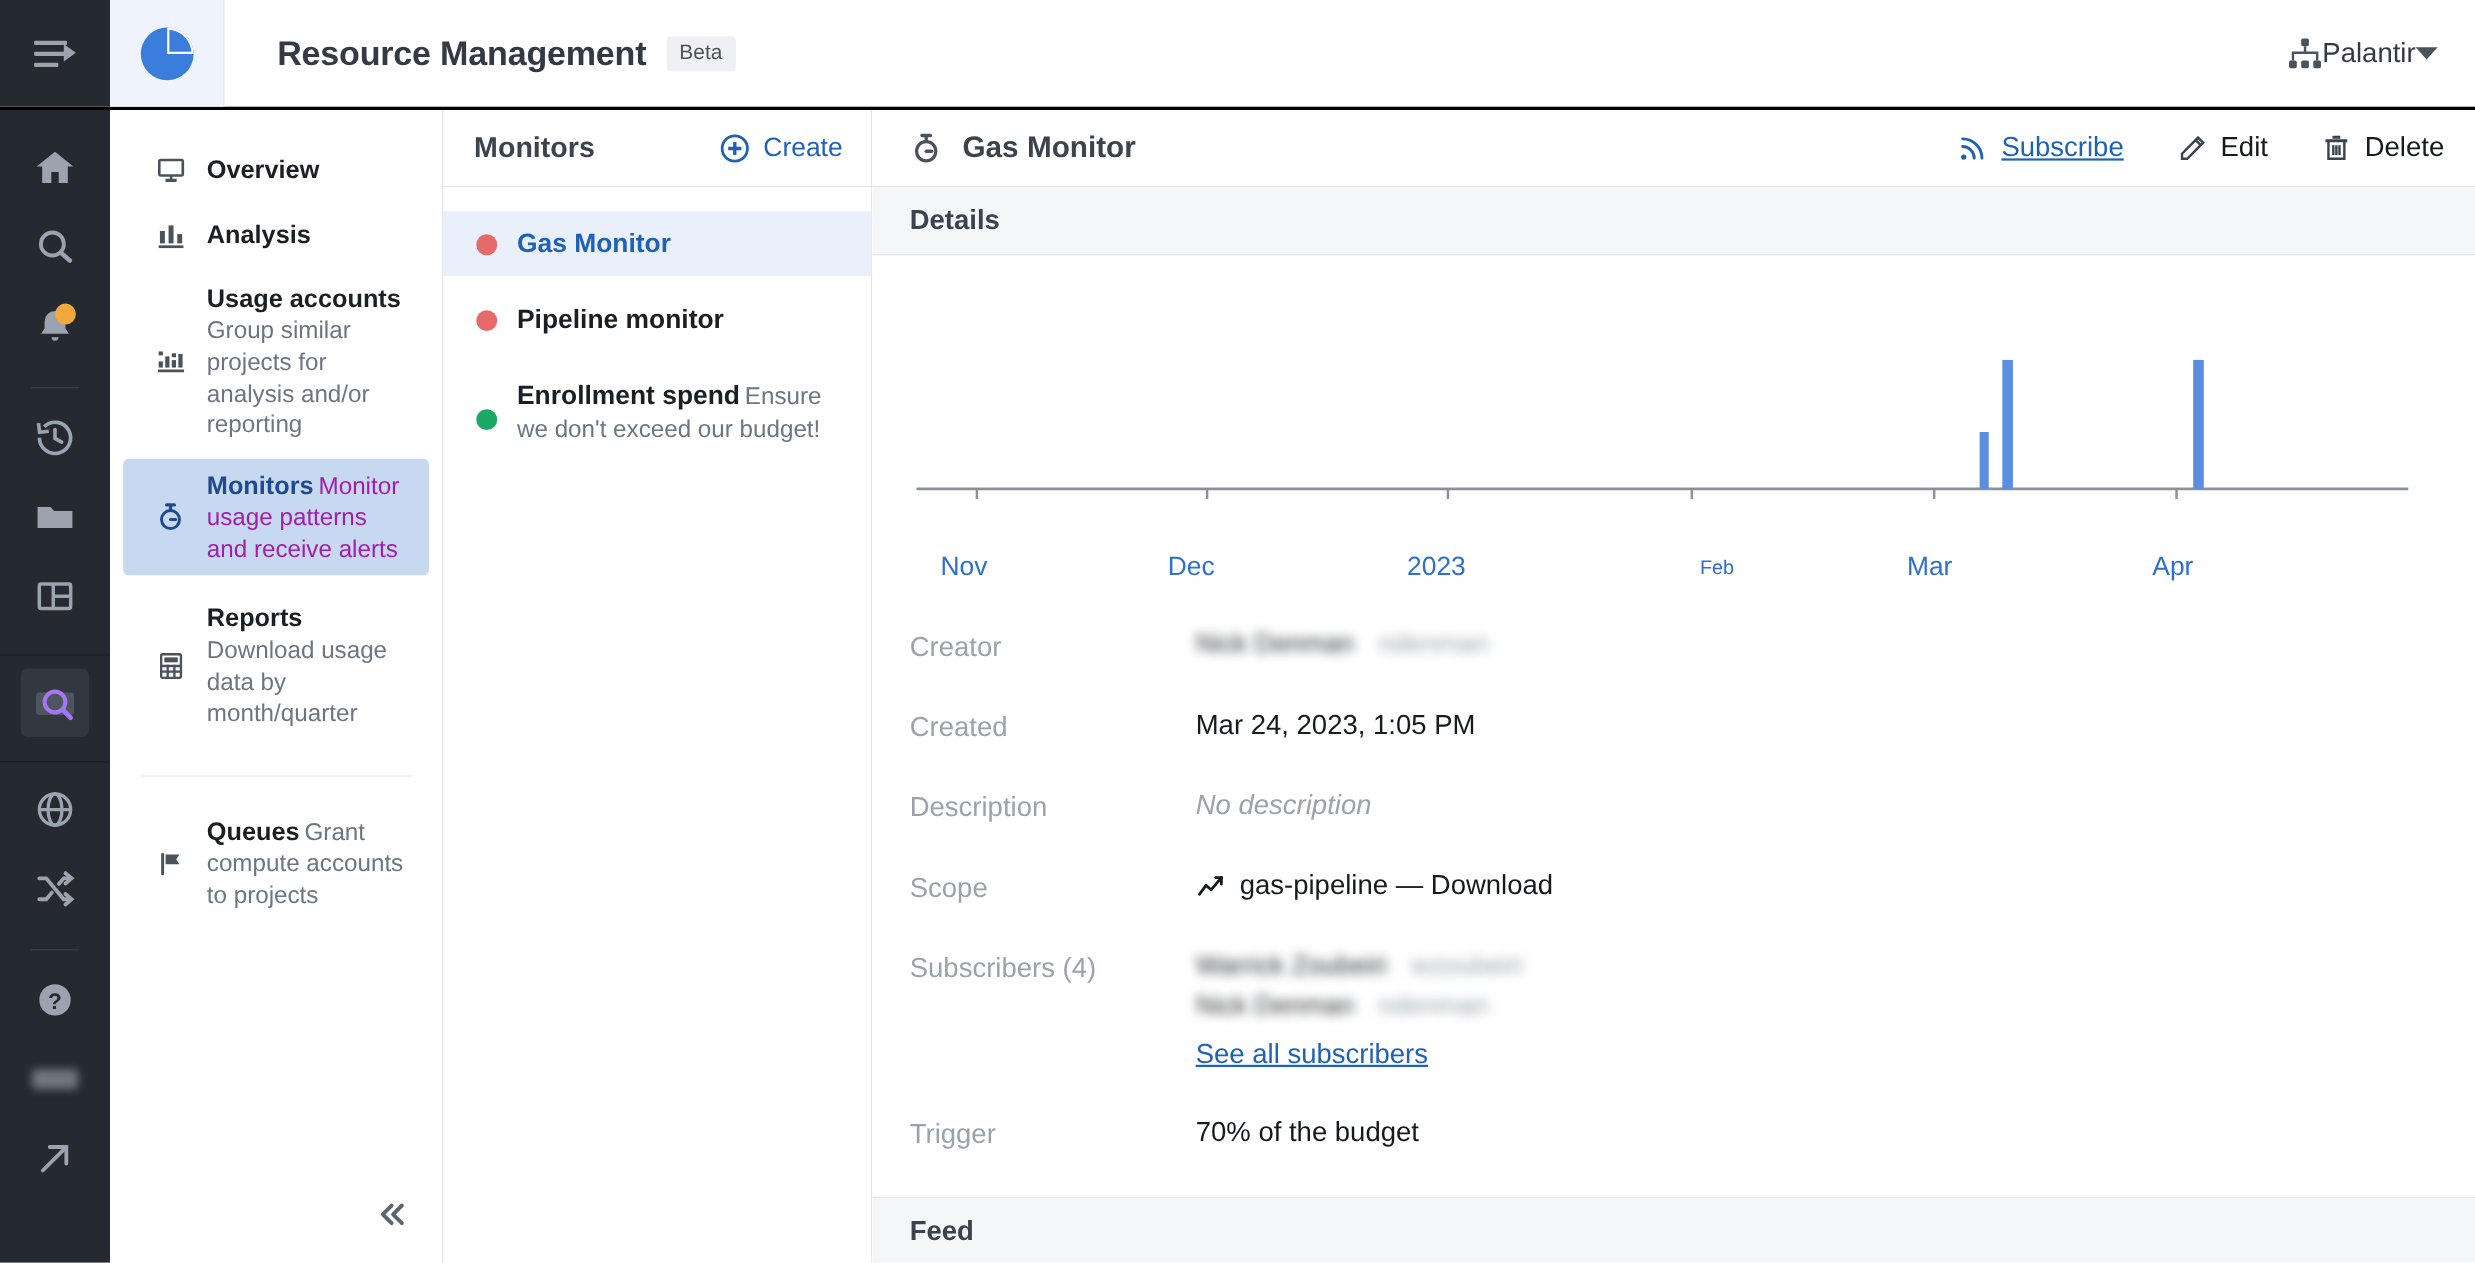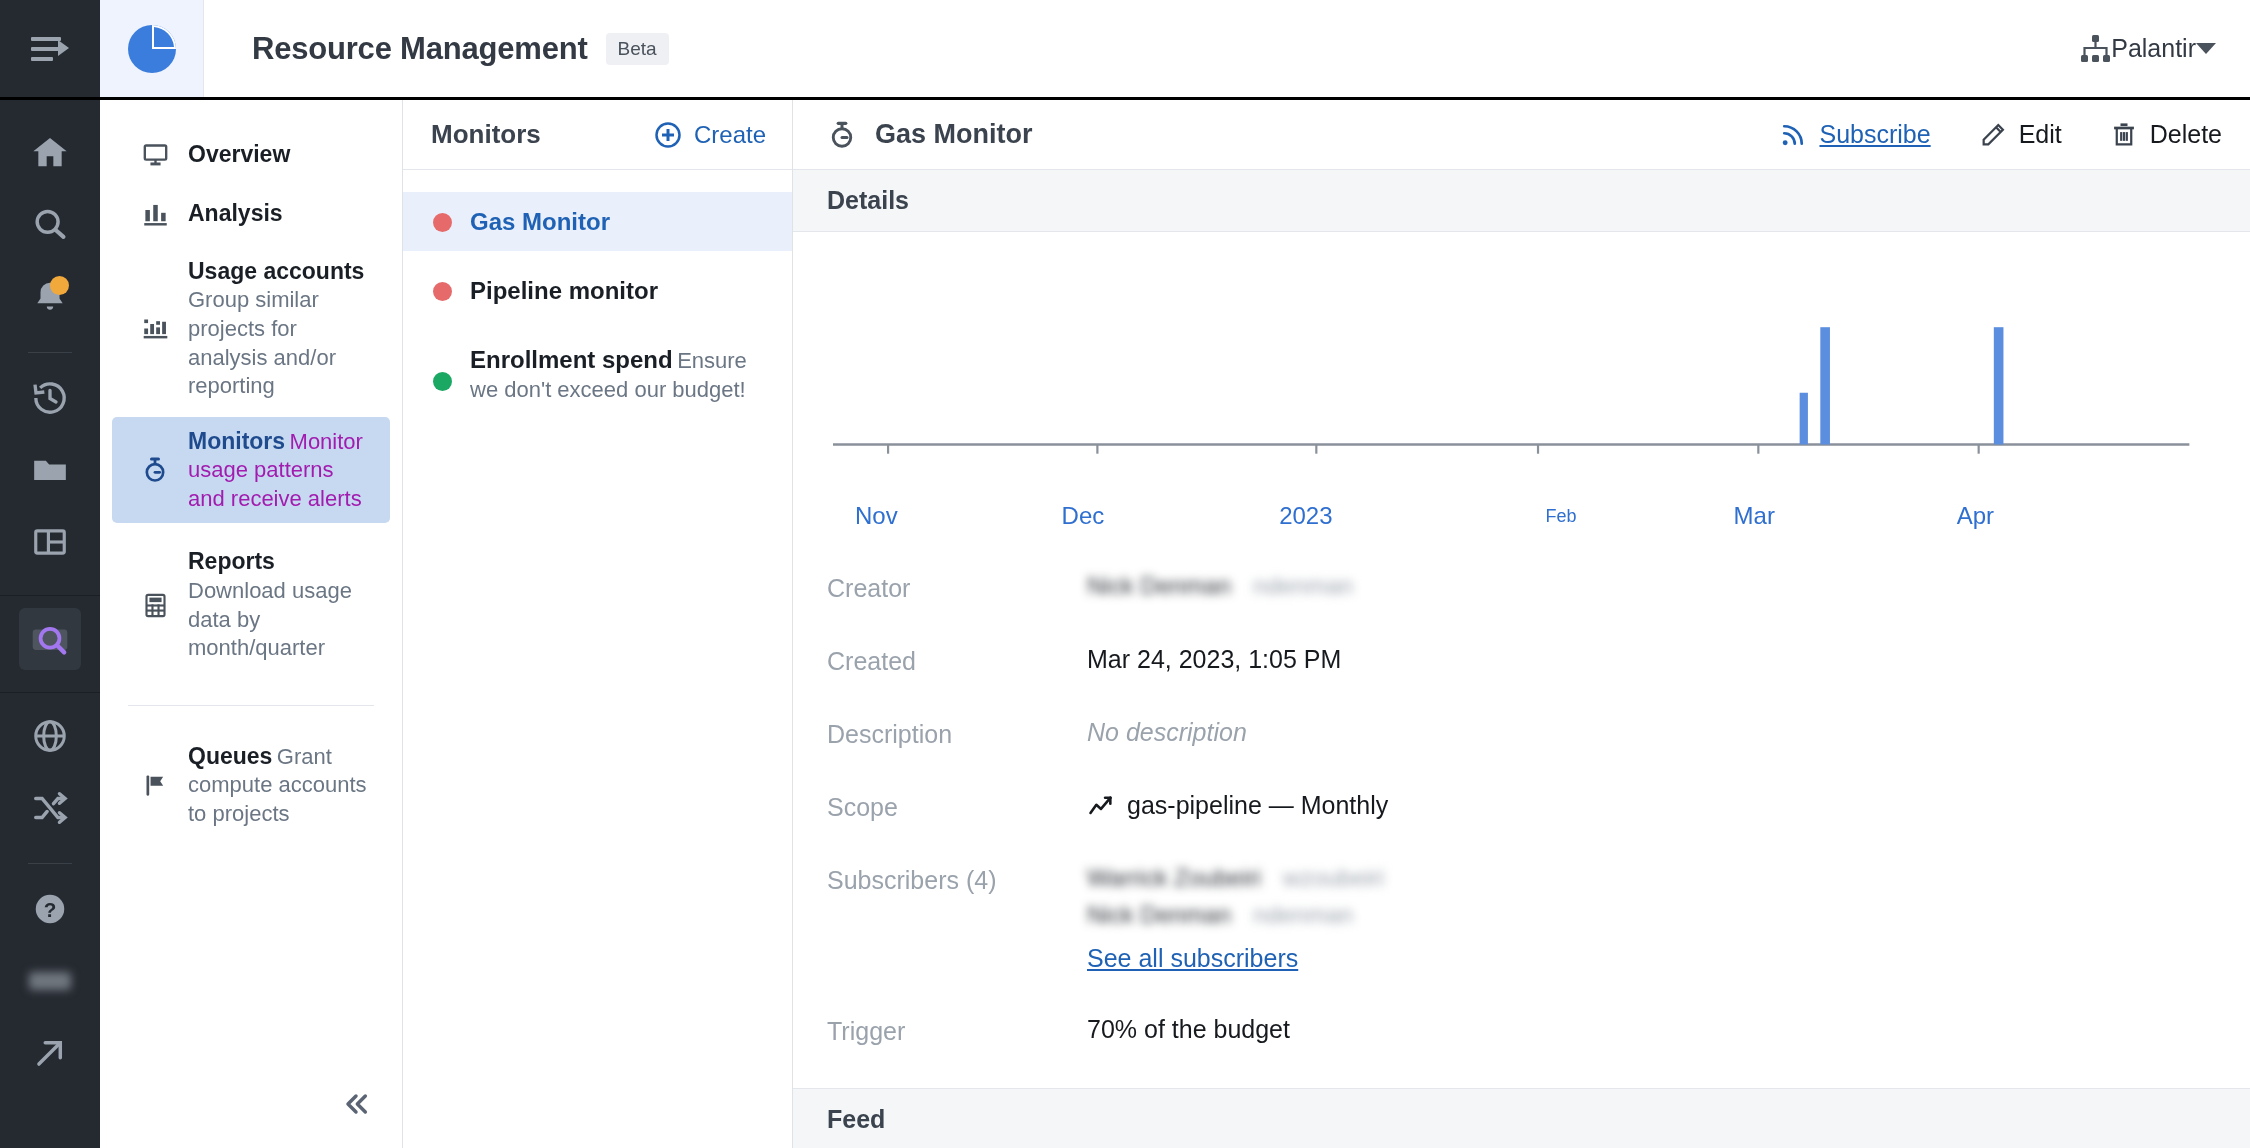--- a/index.html
+++ b/index.html
@@ -556,21 +556,21 @@
         </div>
         <div class="spacer-row"></div>
         <div class="kv-row">
           <div class="kv-key">Scope</div>
           <div class="kv-val">
             <svg width="28" height="28" viewBox="0 0 24 24" fill="none" stroke="#16191d" stroke-width="2.2" stroke-linecap="round" stroke-linejoin="round">
                 <polyline points="3,18 8,11 12,14.5 20,5"></polyline>
                 <polyline points="20,5 20,10"></polyline>
                 <polyline points="20,5 15.5,5"></polyline>
               </svg>
-            <span>gas-pipeline — Monthly</span>
+            <span>gas-pipeline — Download</span>
           </div>
         </div>
         <div class="spacer-row"></div>
         <div class="kv-row">
           <div class="kv-key">Subscribers (4)</div>
           <div class="kv-val-col">
             <span class="redacted">
                 <span>Warrick Zoubeiri</span>
                 <span class="dim">wzoubeiri</span>
               </span>

